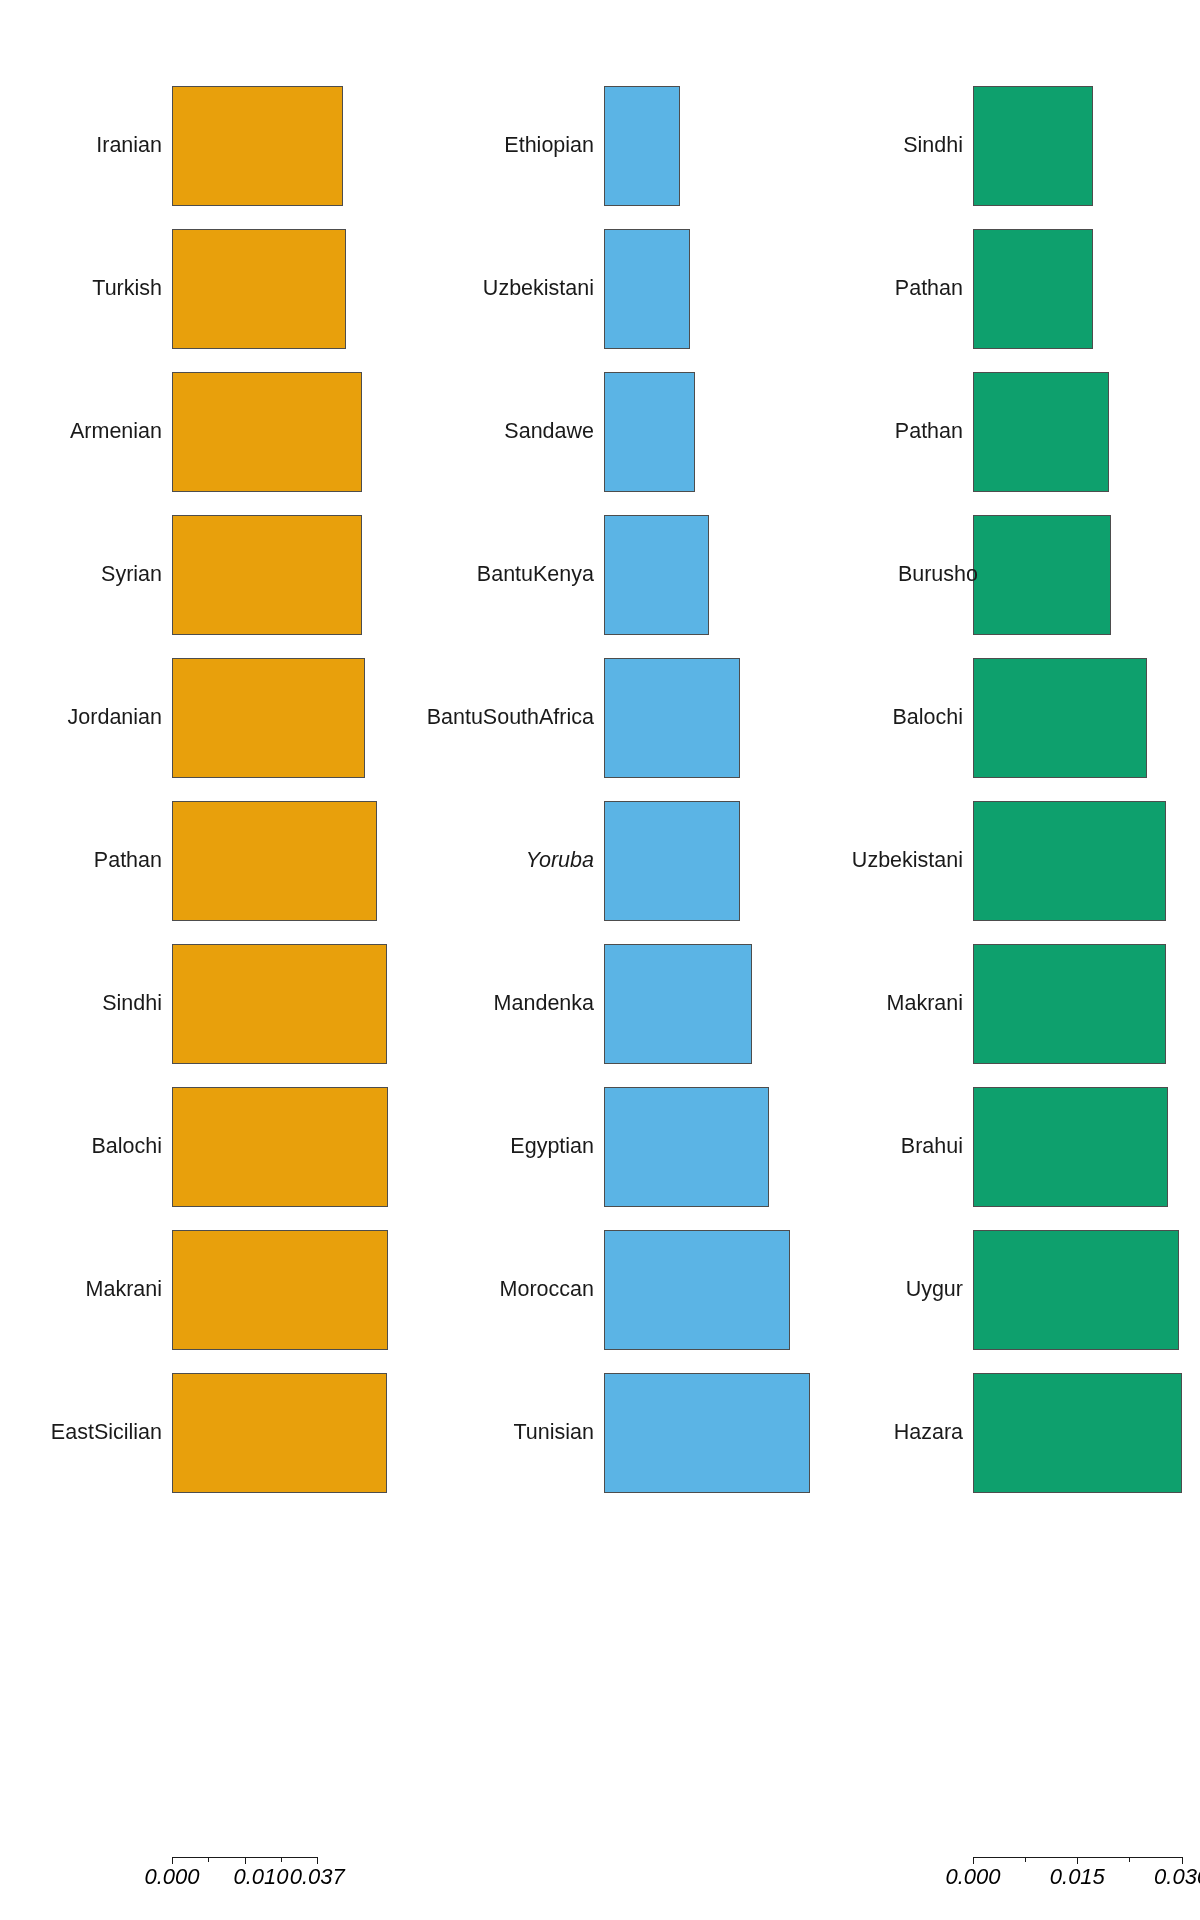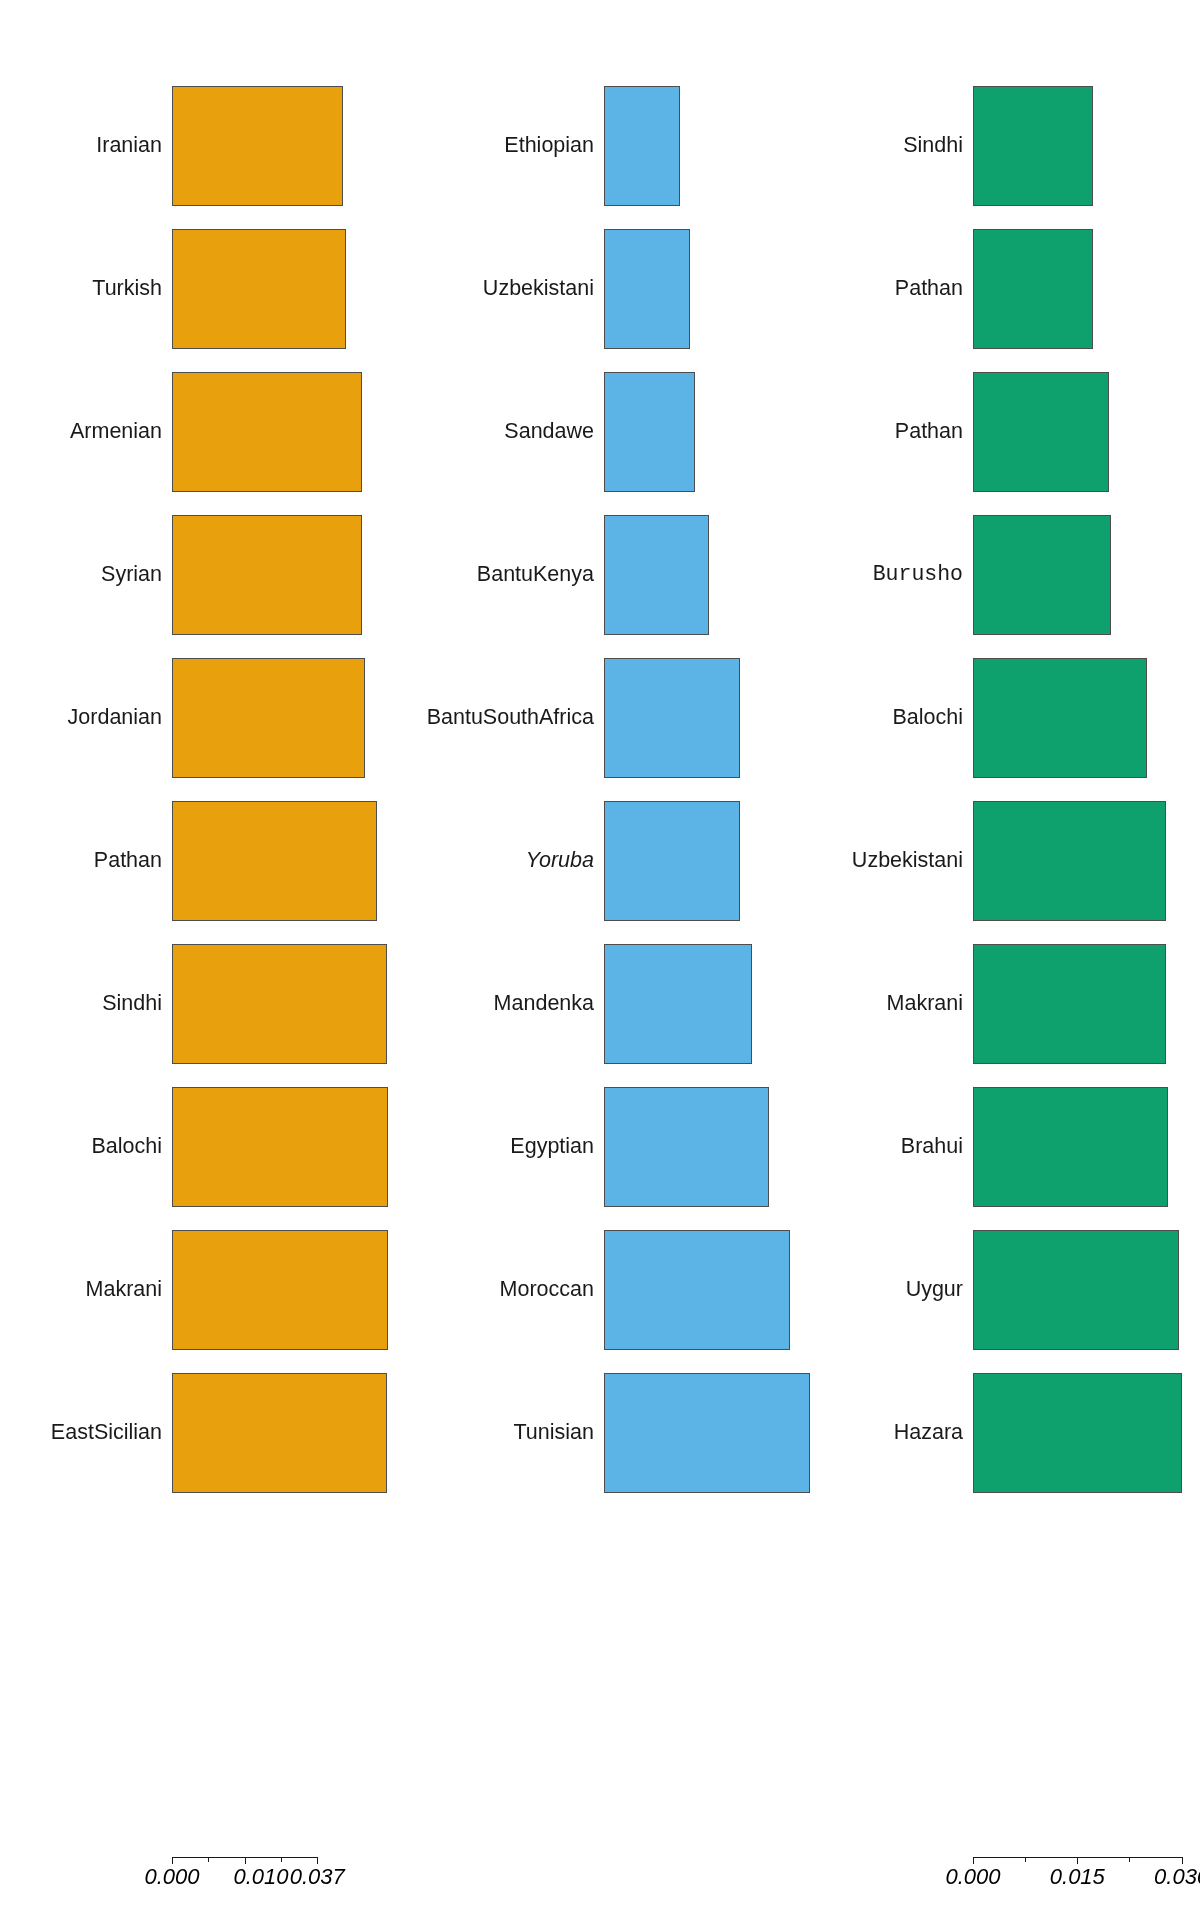--- a/index.html
+++ b/index.html
@@ -161,21 +161,21 @@
     </div>
     <div class="panel" style="left: 800px; width: 400px;">
       <div class="panel-plot">
         <div class="bar" title="Sindhi 0.0173" style="left: 173px; top: 86px; width: 120.324px; height: 120px; background-color: rgb(14, 160, 109); border-color: rgb(77, 77, 77);"></div>
         <div class="cat-label" style="right: 237px; top: 135px;">Sindhi</div>
         <div class="bar" title="Indian 0.0173" style="left: 173px; top: 229px; width: 120.324px; height: 120px; background-color: rgb(14, 160, 109); border-color: rgb(77, 77, 77);"></div>
         <div class="cat-label" style="right: 237px; top: 278px;">Pathan</div>
         <div class="bar" title="Pathan 0.0196" style="left: 173px; top: 372px; width: 136.321px; height: 120px; background-color: rgb(14, 160, 109); border-color: rgb(77, 77, 77);"></div>
         <div class="cat-label" style="right: 237px; top: 421px;">Pathan</div>
         <div class="bar" title="Burusho 0.0198" style="left: 173px; top: 515px; width: 137.712px; height: 120px; background-color: rgb(14, 160, 109); border-color: rgb(77, 77, 77);"></div>
-        <div class="cat-label" style="right: 237px; top: 564px; font-family: Liberation Mono, monospace;">Burusho</div>
+        <div class="cat-label" style="right: 222px; top: 564px;">Burusho</div>
         <div class="bar" title="Balochi 0.025" style="left: 173px; top: 658px; width: 173.878px; height: 120px; background-color: rgb(14, 160, 109); border-color: rgb(77, 77, 77);"></div>
         <div class="cat-label" style="right: 237px; top: 707px;">Balochi</div>
         <div class="bar" title="Uzbekistani 0.0278" style="left: 173px; top: 801px; width: 193.353px; height: 120px; background-color: rgb(14, 160, 109); border-color: rgb(77, 77, 77);"></div>
         <div class="cat-label" style="right: 237px; top: 850px;">Uzbekistani</div>
         <div class="bar" title="Makrani 0.0278" style="left: 173px; top: 944px; width: 193.353px; height: 120px; background-color: rgb(14, 160, 109); border-color: rgb(77, 77, 77);"></div>
         <div class="cat-label" style="right: 237px; top: 993px;">Makrani</div>
         <div class="bar" title="Brahui 0.028" style="left: 173px; top: 1087px; width: 194.744px; height: 120px; background-color: rgb(14, 160, 109); border-color: rgb(77, 77, 77);"></div>
         <div class="cat-label" style="right: 237px; top: 1136px;">Brahui</div>
         <div class="bar" title="Uygur 0.0296" style="left: 173px; top: 1230px; width: 205.872px; height: 120px; background-color: rgb(14, 160, 109); border-color: rgb(77, 77, 77);"></div>
         <div class="cat-label" style="right: 237px; top: 1279px;">Uygur</div>

